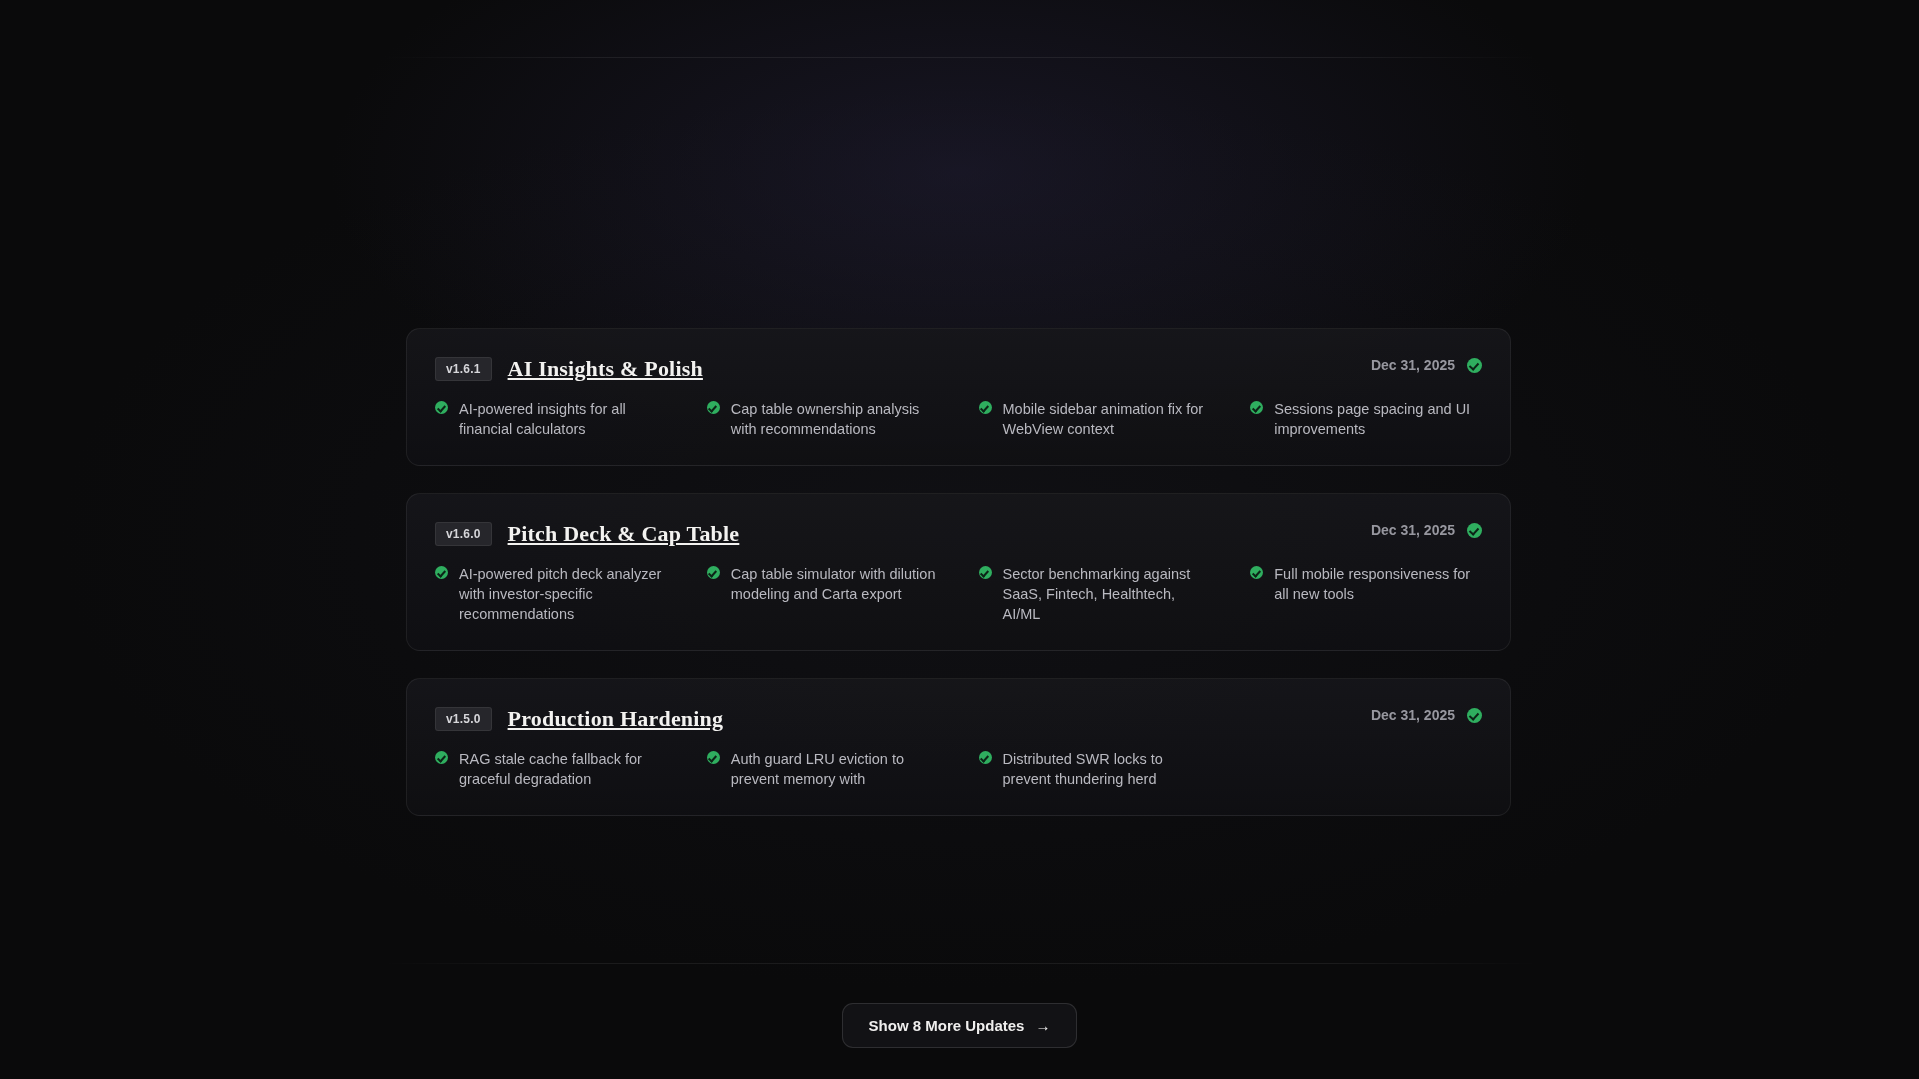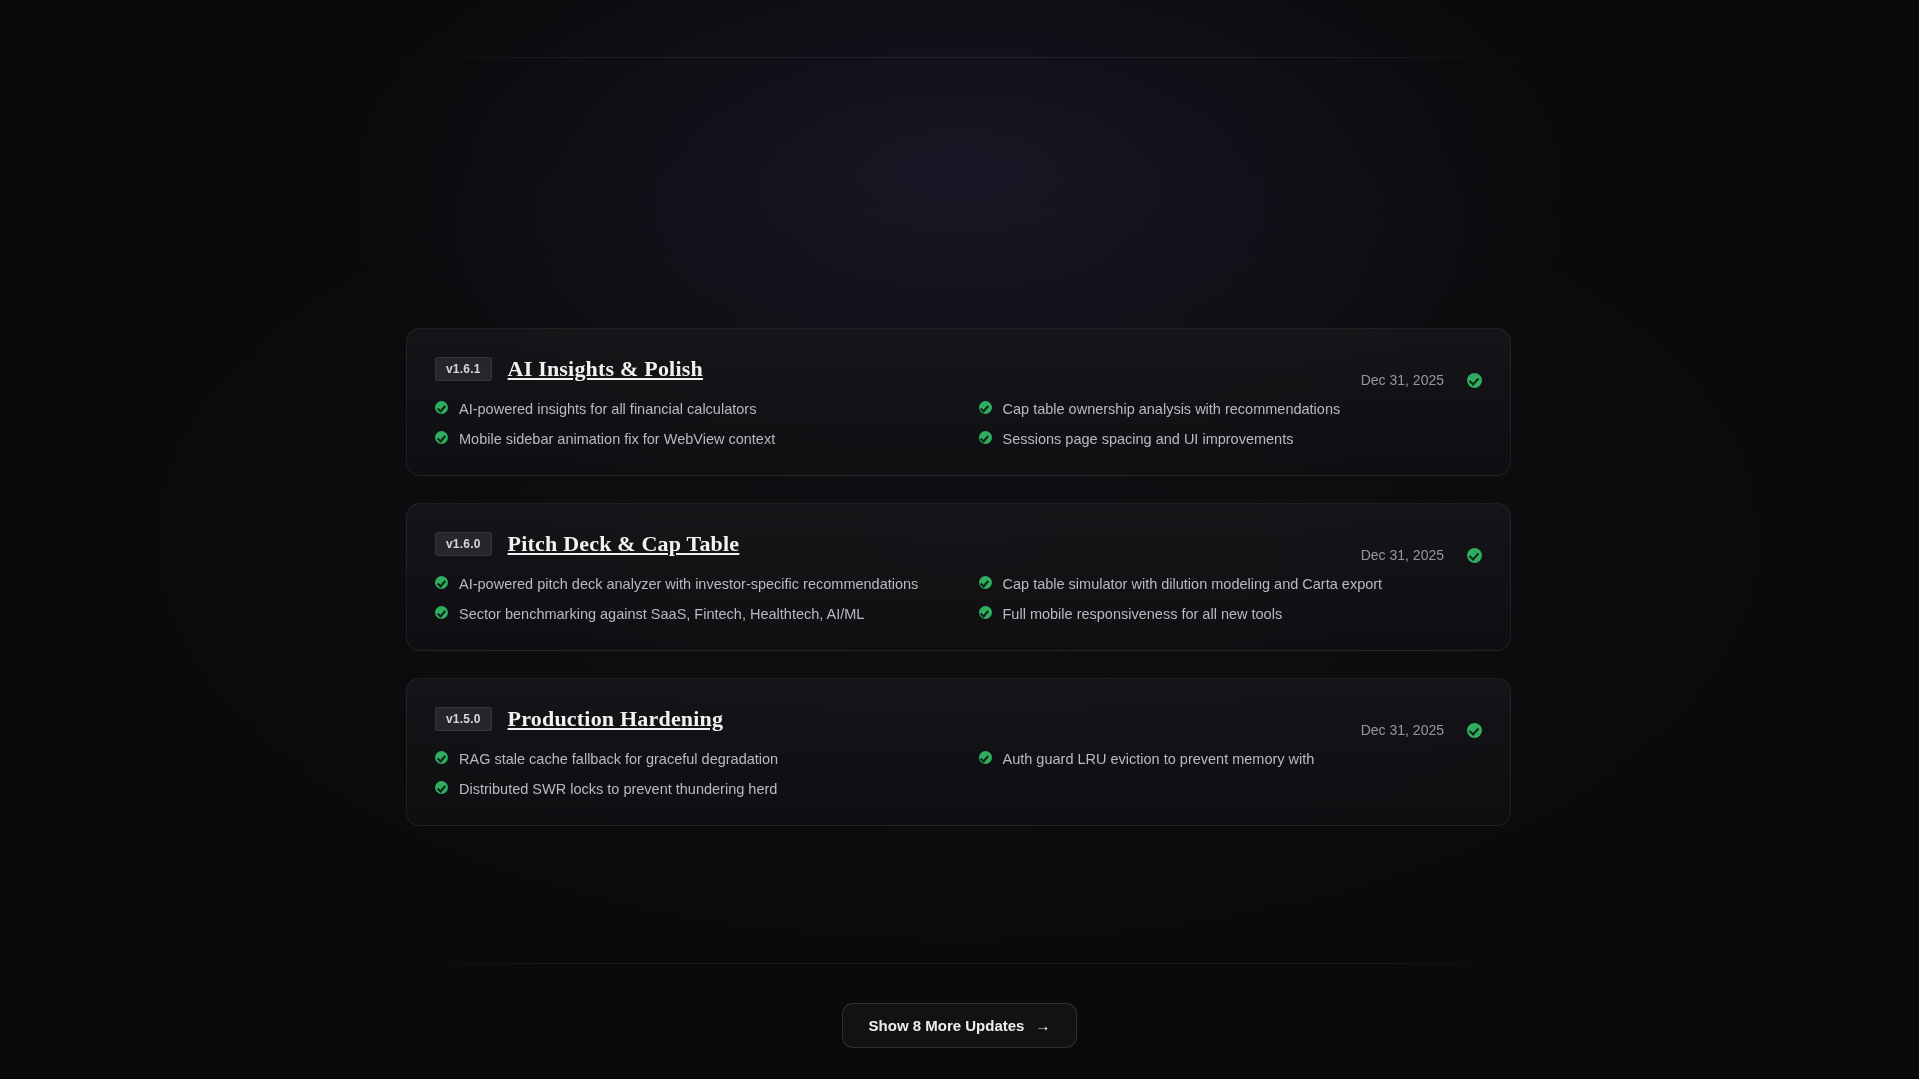--- a/index.html
+++ b/index.html
@@ -88,24 +88,25 @@
     font-family: "Liberation Serif", serif;
     font-size: 22px;
     font-weight: 700;
     color: #f3f2f0;
     letter-spacing: 0.2px;
     text-decoration: underline;
   }
   .card-date-wrap {
     position: absolute;
     right: 0;
-    top: 17px;
-    display: flex;
-    align-items: center;
-    gap: 23px;
+    top: 2px;
+    display: flex;
+    align-items: center;
+    gap: 12px;
+    font-weight: bold;
   }
   .card-date {
     font-size: 14px;
     color: #97979f;
   }
   .check {
     display: inline-block;
     width: 15px;
     height: 15px;
     border-radius: 50%;
@@ -123,21 +124,21 @@
     border: solid #0c2417;
     border-width: 0 2px 2px 0;
     transform: rotate(42deg);
   }
   .check.small { width: 13px; height: 13px; }
   .check.small::after { left: 3.5px; top: 2.5px; width: 3px; height: 6px; border-width: 0 2px 2px 0; }
 
   .items {
     margin-top: 16px;
     display: grid;
-    grid-template-columns: 1fr 1fr;
+    grid-template-columns: 1fr 1fr 1fr 1fr;
     column-gap: 40px;
     row-gap: 10px;
   }
   .item {
     display: flex;
     align-items: flex-start;
     gap: 11px;
     font-size: 14.5px;
     line-height: 20px;
     color: #b9b9c0;

